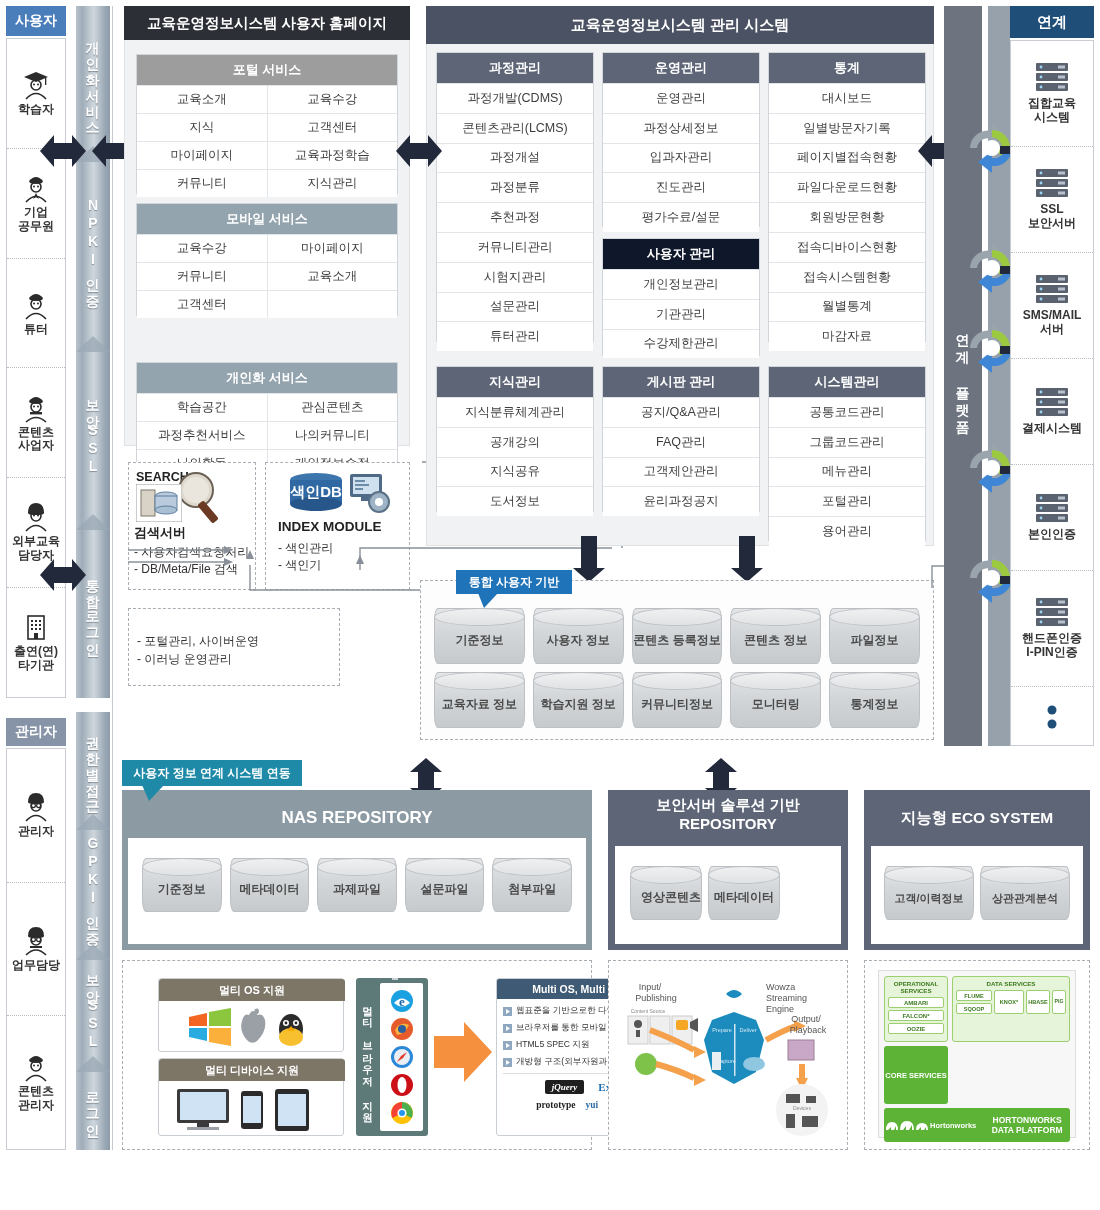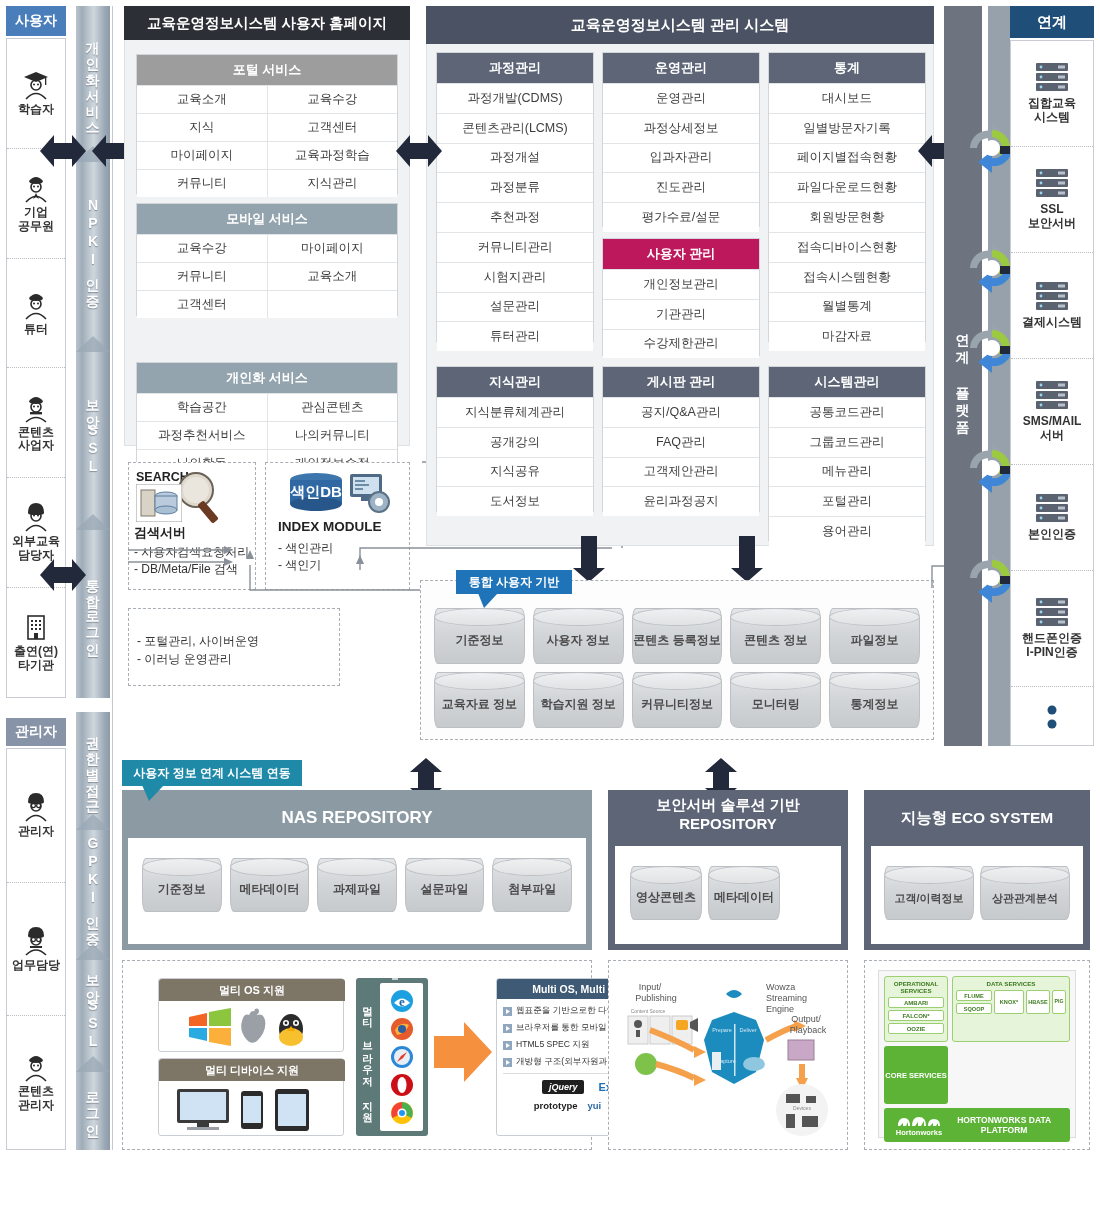--- a/index.html
+++ b/index.html
@@ -385,21 +385,21 @@
       <span>운영관리</span>
     </div>
     <div class="cell" style="height:28.8px;">운영관리</div>
     <div class="cell" style="height:28.8px;">과정상세정보</div>
     <div class="cell" style="height:28.8px;">입과자관리</div>
     <div class="cell" style="height:28.8px;">진도관리</div>
     <div class="cell" style="height:28.8px;">평가수료/설문</div>
   </div>
 
   <div class="abs grp" style="left:602px;top:238px;width:158px;height:118px;">
-    <div class="grp-head" style="height:30px;background:#be185d;">
+    <div class="grp-head" style="height:30px;background:#0f172a;">
       <span>사용자 관리</span>
     </div>
     <div class="cell" style="height:28.8px;">개인정보관리</div>
     <div class="cell" style="height:28.8px;">기관관리</div>
     <div class="cell" style="height:28.8px;">수강제한관리</div>
   </div>
 
   <div class="abs grp" style="left:768px;top:52px;width:158px;height:290px;">
     <div class="grp-head" style="height:30px;background:#5d6577;">
       <span>통계</span>
@@ -544,21 +544,21 @@
       <polygon points="0,0 22,0 7,16" fill="#1f8aa8"></polygon>
     </svg>
 
   <div class="abs" style="left:608px;top:790px;width:240px;height:160px;background:#5d6577;"></div>
   <div class="abs" style="left:608px;top:796px;width:240px;height:48px;color:#fff;font-weight:bold;font-size:15px;text-align:center;line-height:1.25;">
     <div>보안서버 솔루션 기반</div>
     <div>REPOSITORY</div>
   </div>
   <div class="abs" style="left:615px;top:846px;width:226px;height:98px;background:#fff;"></div>
   <div class="abs" style="left:630px;top:866px;width:150px;height:54px;display:flex;gap:6px;">
-    <div class="cyl" style="flex:1;">
+    <div class="cyl" style="flex:1;justify-content:flex-end;">
         <span>영상콘텐츠</span>
       </div>
     <div class="cyl" style="flex:1;">
         <span>메타데이터</span>
       </div>
   </div>
 
   <div class="abs" style="left:864px;top:790px;width:226px;height:160px;background:#5d6577;"></div>
   <div class="abs panel-title" style="left:864px;top:796px;width:226px;height:44px;font-size:15.5px;">
     <span>지능형 ECO SYSTEM</span>
@@ -677,21 +677,21 @@
           </svg>
         <span style="font-size:8.6px;margin-left:4px;color:#333;">HTML5 SPEC 지원</span>
       </div>
       <div style="display:flex;align-items:center;margin-bottom:5px;">
         <svg width="9" height="9" viewBox="0 0 9 9">
             <rect width="9" height="9" fill="#8fa8bf"></rect>
             <polygon points="3,2 7,4.5 3,7" fill="#fff"></polygon>
           </svg>
         <span style="font-size:8.6px;margin-left:4px;color:#333;">개방형 구조(외부자원과 손쉬운 결합)</span>
       </div>
-      <div style="border-top:1px solid #ddd;margin-top:4px;padding-top:6px;display:flex;flex-direction:column;align-items:center;gap:6px;">
+      <div style="border-top:1px solid #ddd;margin-top:4px;padding-top:6px;display:flex;flex-direction:column;align-items:center;gap:6px;font-family:Liberation Serif, serif;">
         <div style="display:flex;align-items:center;gap:14px;">
           <span style="background:#1f1f1f;color:#fff;font-size:9px;font-weight:bold;padding:2px 7px;border-radius:2px;font-style:italic;">jQuery</span>
           <span style="color:#1f6fb4;font-size:11px;font-weight:bold;">Ext JS</span>
         </div>
         <div style="display:flex;align-items:center;gap:10px;">
           <span style="color:#1f1f1f;font-size:9.5px;font-weight:bold;">prototype</span>
           <span style="color:#2e6da4;font-size:9.5px;font-weight:bold;">yui</span>
           <span style="color:#1f1f1f;font-size:9.5px;font-weight:bold;">JINDO</span>
         </div>
       </div>
@@ -763,21 +763,21 @@
           <div style="background:#fff;border:1px solid #9ccf6f;border-radius:2px;font-size:5.6px;font-weight:bold;color:#3d7a1f;text-align:center;width:28px;display:flex;align-items:center;justify-content:center;">KNOX*</div>
           <div style="background:#fff;border:1px solid #9ccf6f;border-radius:2px;font-size:5.6px;font-weight:bold;color:#3d7a1f;text-align:center;width:22px;display:flex;align-items:center;justify-content:center;">HBASE</div>
           <div style="background:#fff;border:1px solid #9ccf6f;border-radius:2px;font-size:5.2px;font-weight:bold;color:#3d7a1f;text-align:center;flex:1;display:flex;align-items:center;justify-content:center;line-height:1.1;">PIG</div>
         </div>
       </div>
     </div>
     <div style="display:flex;gap:4px;margin-top:4px;height:58px;">
       <div style="width:64px;background:#5cb335;border-radius:3px;color:#fff;font-size:7.5px;font-weight:bold;display:flex;align-items:center;justify-content:center;text-align:center;line-height:1.2;">CORE SERVICES</div>
     </div>
     <div style="margin-top:4px;height:34px;background:#5cb335;border-radius:3px;display:flex;align-items:center;justify-content:center;gap:8px;">
-      <div style="display:flex;flex-direction:column;align-items:center;">
+      <div style="display:flex;flex-direction:row;align-items:center;">
         <svg width="46" height="14" viewBox="0 0 46 14">
           <g fill="#fff">
             <path d="M2 12 Q2 4 8 4 Q14 4 14 12 L12 12 L12 8 L10 12 L7 12 L7 9 L4 12Z"></path>
             <path d="M16 12 Q16 3 23 3 Q30 3 30 12 L28 12 L28 7 L25 12 L22 12 L22 8 L19 12Z"></path>
             <path d="M32 12 Q32 5 38 5 Q44 5 44 12 L42 12 L42 9 L40 12 L37 12 L37 9 L34 12Z"></path>
           </g>
         </svg>
         <span style="color:#fff;font-size:7.5px;font-weight:bold;">Hortonworks</span>
       </div>
       <span style="color:#fff;font-size:8.5px;font-weight:bold;text-align:center;line-height:1.2;max-width:108px;">HORTONWORKS DATA PLATFORM</span>
@@ -878,36 +878,36 @@
         <rect x="3" y="1" width="32" height="8" rx="1" fill="#5a6270"></rect>
           <rect x="3" y="11" width="32" height="8" rx="1" fill="#5a6270"></rect>
           <rect x="3" y="21" width="32" height="8" rx="1" fill="#5a6270"></rect>
         <circle cx="8" cy="5" r="1.4" fill="#9ad7f3"></circle>
           <circle cx="8" cy="15" r="1.4" fill="#9ad7f3"></circle>
           <circle cx="8" cy="25" r="1.4" fill="#9ad7f3"></circle>
         <rect x="25" y="3.5" width="7" height="3" fill="#b9c1cc"></rect>
           <rect x="25" y="13.5" width="7" height="3" fill="#b9c1cc"></rect>
           <rect x="25" y="23.5" width="7" height="3" fill="#b9c1cc"></rect>
       </svg>
-      <div class="srvlabel" style="white-space:pre-line;margin-top:3px;">결제시스템</div>
+      <div class="srvlabel" style="white-space:pre-line;margin-top:3px;">SMS/MAIL
+서버</div>
     </div>
     <div class="actor" style="flex:1;">
       <svg width="38" height="32" viewBox="0 0 38 32">
         <rect x="3" y="1" width="32" height="8" rx="1" fill="#5a6270"></rect>
           <rect x="3" y="11" width="32" height="8" rx="1" fill="#5a6270"></rect>
           <rect x="3" y="21" width="32" height="8" rx="1" fill="#5a6270"></rect>
         <circle cx="8" cy="5" r="1.4" fill="#9ad7f3"></circle>
           <circle cx="8" cy="15" r="1.4" fill="#9ad7f3"></circle>
           <circle cx="8" cy="25" r="1.4" fill="#9ad7f3"></circle>
         <rect x="25" y="3.5" width="7" height="3" fill="#b9c1cc"></rect>
           <rect x="25" y="13.5" width="7" height="3" fill="#b9c1cc"></rect>
           <rect x="25" y="23.5" width="7" height="3" fill="#b9c1cc"></rect>
       </svg>
-      <div class="srvlabel" style="white-space:pre-line;margin-top:3px;">SMS/MAIL
-서버</div>
+      <div class="srvlabel" style="white-space:pre-line;margin-top:3px;">결제시스템</div>
     </div>
     <div class="actor" style="flex:1;">
       <svg width="38" height="32" viewBox="0 0 38 32">
         <rect x="3" y="1" width="32" height="8" rx="1" fill="#5a6270"></rect>
           <rect x="3" y="11" width="32" height="8" rx="1" fill="#5a6270"></rect>
           <rect x="3" y="21" width="32" height="8" rx="1" fill="#5a6270"></rect>
         <circle cx="8" cy="5" r="1.4" fill="#9ad7f3"></circle>
           <circle cx="8" cy="15" r="1.4" fill="#9ad7f3"></circle>
           <circle cx="8" cy="25" r="1.4" fill="#9ad7f3"></circle>
         <rect x="25" y="3.5" width="7" height="3" fill="#b9c1cc"></rect>

